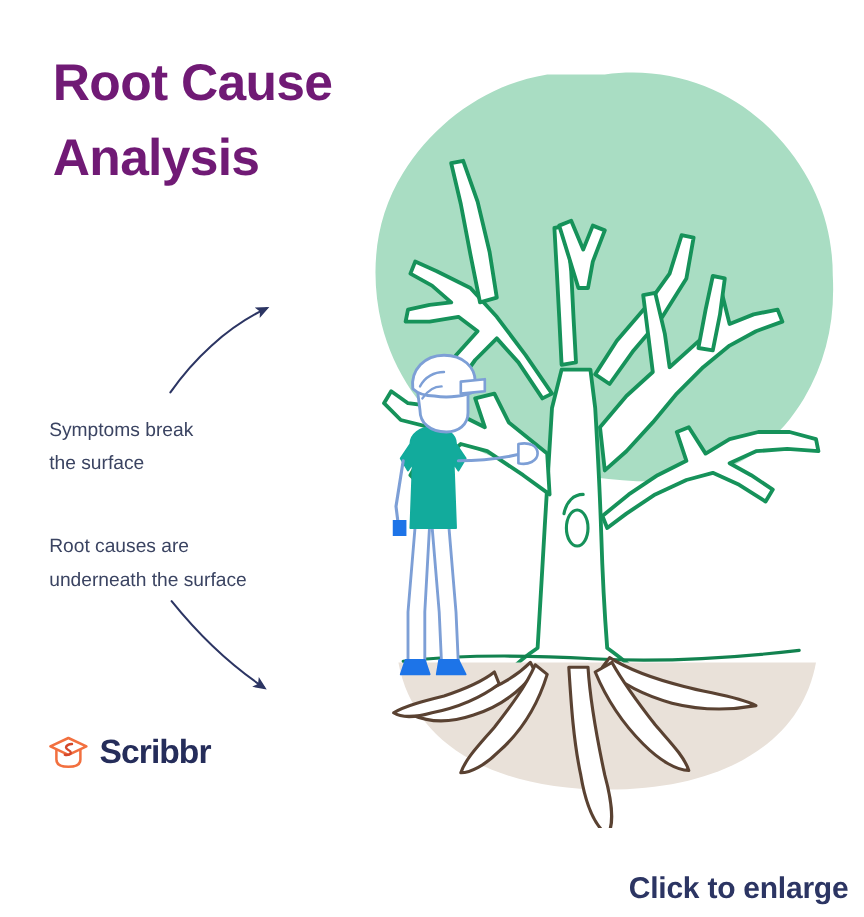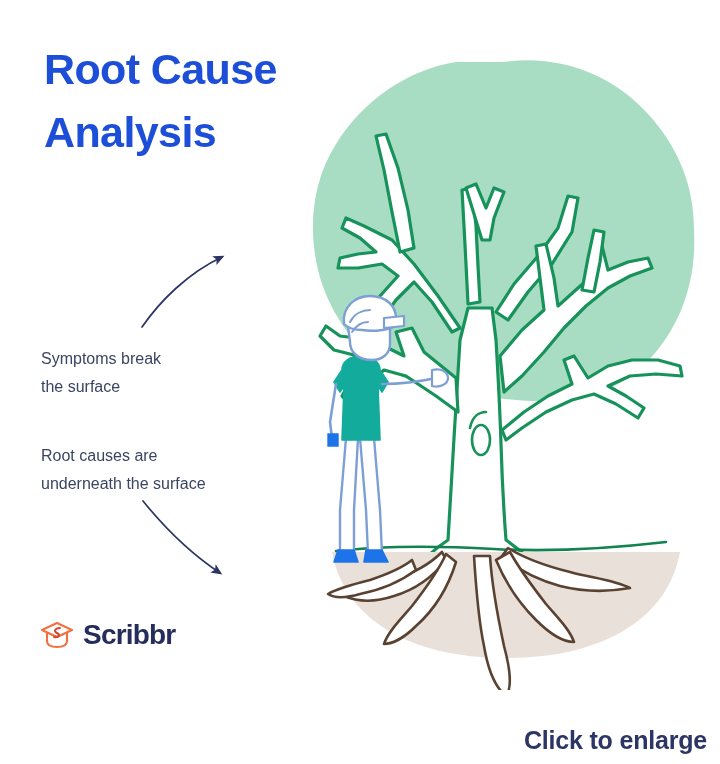--- a/index.html
+++ b/index.html
@@ -27,21 +27,21 @@
   #page-title {
     position: absolute;
     left: 44px;
     top: 38px;
     width: 330px;
     font-family: "Liberation Sans", sans-serif;
     font-size: 43px;
     font-weight: 700;
     line-height: 1.47;
     letter-spacing: -0.6px;
-    color: #1d4ed8;
+    color: #701a75;
     white-space: pre-line;
   }
 
   
   .caption {
     position: absolute;
     font-family: "Liberation Sans", sans-serif;
     font-size: 16px;
     font-weight: 400;
     line-height: 1.75;
@@ -77,21 +77,20 @@
   }
 
   
   #scribbr-logo {
     position: absolute;
     left: 40px;
     top: 612px;
     display: flex;
     align-items: center;
     gap: 9px;
-    margin-top: 8px;
   }
   #scribbr-logo .logo-mark { width: 34px; height: 30px; display: block; }
   #scribbr-wordmark {
     font-family: "Liberation Sans", sans-serif;
     font-size: 28px;
     font-weight: 700;
     letter-spacing: -0.8px;
     color: #252d5a;
     line-height: 1;
   }

